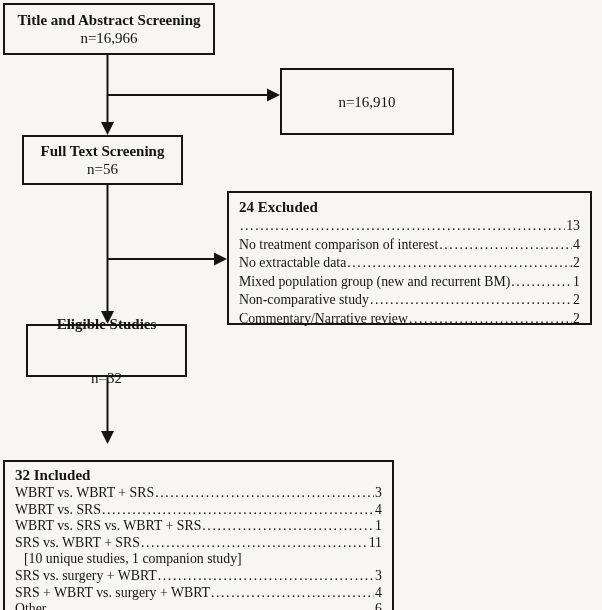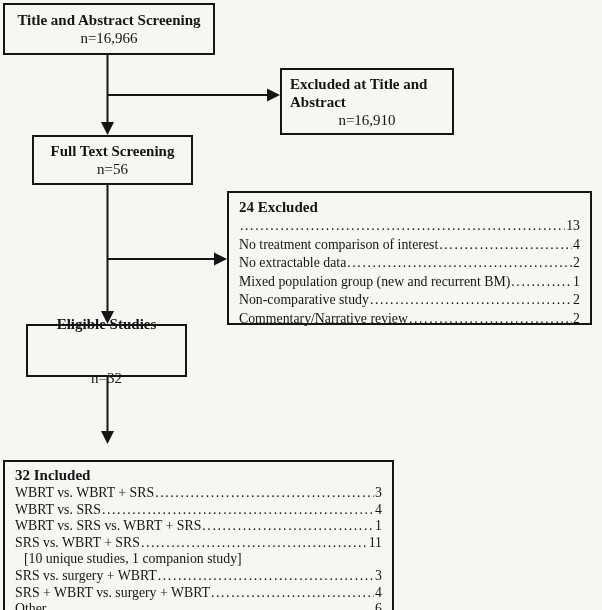--- a/index.html
+++ b/index.html
@@ -27,21 +27,21 @@
     position: absolute;
     border: 2px solid #151515;
     background: #f7f6f3;
     box-sizing: border-box;
   }
   .box.center {
     display: flex;
     flex-direction: column;
     align-items: center;
     justify-content: center;
-    text-align: left;
+    text-align: right;
   }
   .box .title {
     font-weight: bold;
     font-size: 15px;
     line-height: 18px;
     padding: 0 8px;
   }
   .box .nval {
     font-size: 15px;
     line-height: 18px;
@@ -70,21 +70,21 @@
   .row .leader::before {
     content: "..........................................................................................";
     letter-spacing: 1.6px;
   }
   .row .val { flex: 0 0 auto; }
   .row.indent { padding-left: 9px; }
 
   
   #box-title-abstract { left: 3px;   top: 3px;   width: 212px; height: 52px; }
   #box-excluded-title { left: 280px; top: 68px;  width: 174px; height: 67px; }
-  #box-full-text      { left: 32px;  top: 135px; width: 161px; height: 50px; }
+  #box-full-text      { left: 22px;  top: 135px; width: 161px; height: 50px; }
   #box-24-excluded    { left: 227px; top: 191px; width: 365px; height: 134px; }
   #box-eligible       { left: 26px;  top: 324px; width: 161px; height: 53px; gap: 36px; }
   #box-32-included    { left: 3px;   top: 460px; width: 391px; height: 161px; }
   #box-24-excluded .row { font-size: 13.8px; line-height: 18.6px; }
   #box-32-included .row { font-size: 13.8px; line-height: 16.6px; }
   #box-32-included .title { line-height: 17px; }
 </style>
 </head>
 <body>
 
@@ -107,21 +107,20 @@
     <line x1="107.5" y1="377" x2="107.5" y2="432" stroke="#151515" stroke-width="2"></line>
     <polygon points="101,431 114,431 107.5,444" fill="#151515"></polygon>
   </svg>
 
   <div class="box center" id="box-title-abstract">
     <div class="title">Title and Abstract Screening</div>
     <div class="nval">n=16,966</div>
   </div>
 
   <div class="box center" id="box-excluded-title">
-    <div class="title">Excluded at Title and Abstract</div>
     <div class="nval">n=16,910</div>
   </div>
 
   <div class="box center" id="box-full-text">
     <div class="title">Full Text Screening</div>
     <div class="nval">n=56</div>
   </div>
 
   <div class="box list" id="box-24-excluded">
     <div class="title">24 Excluded</div>

